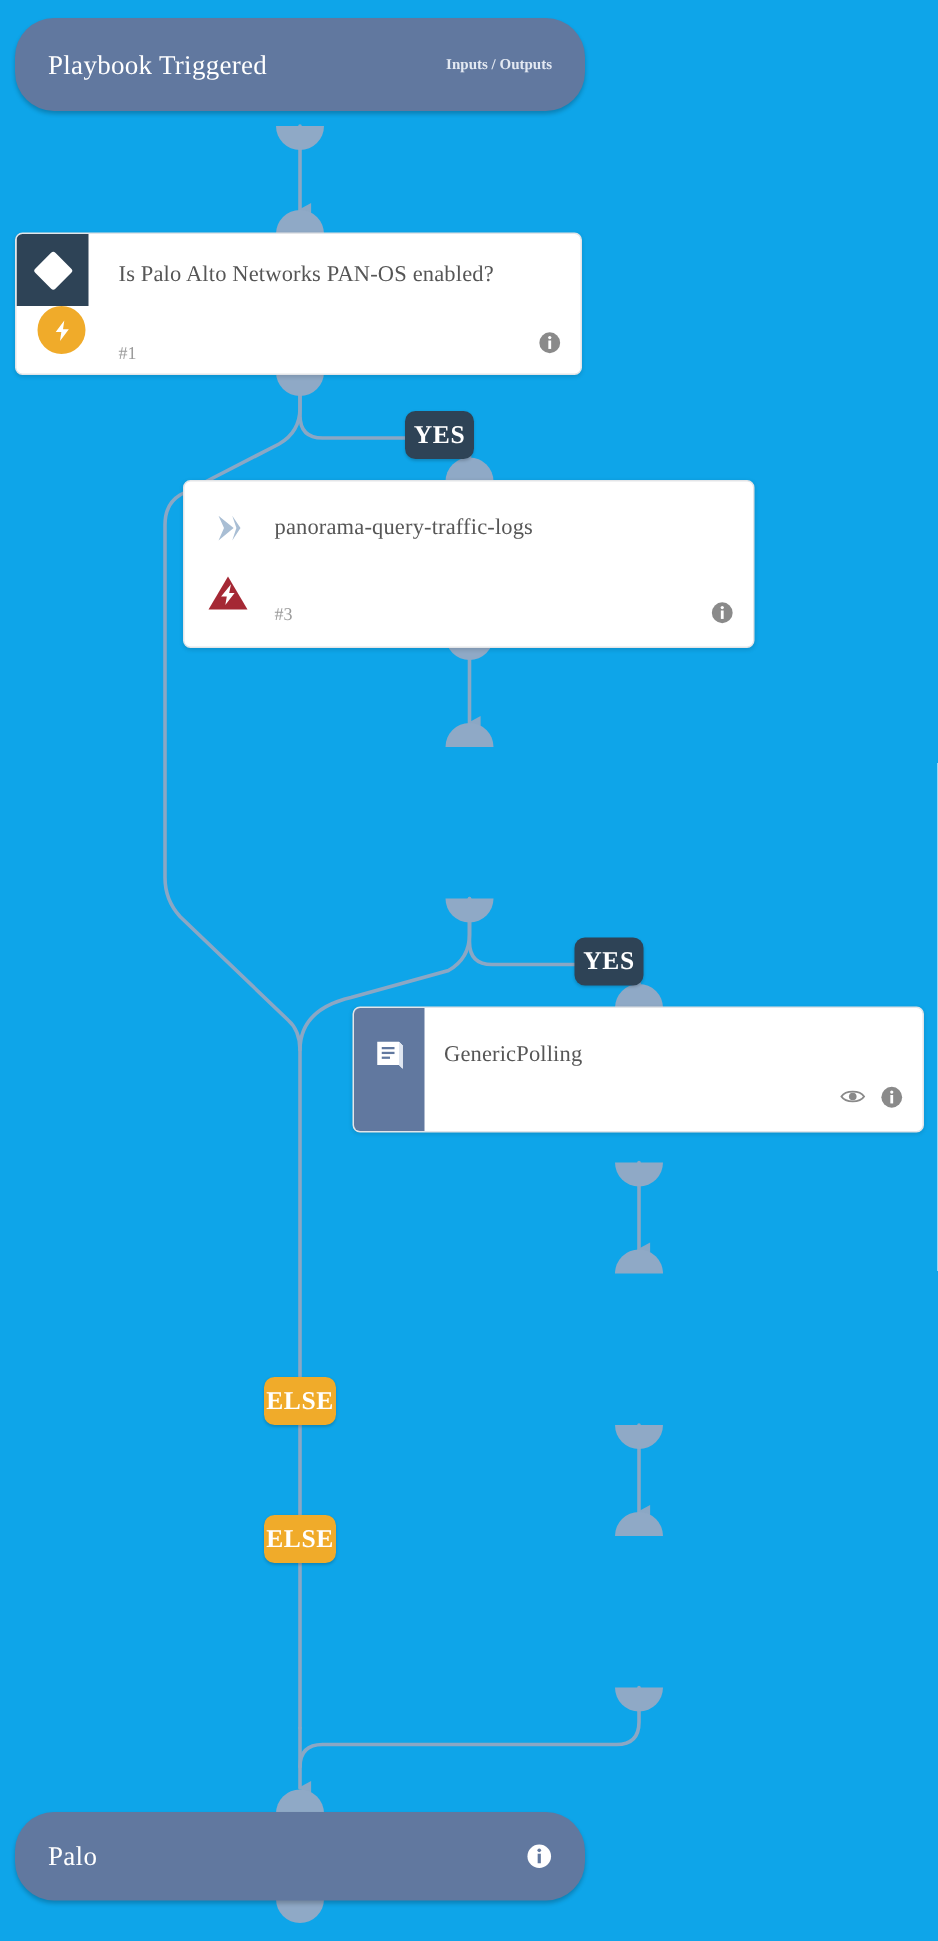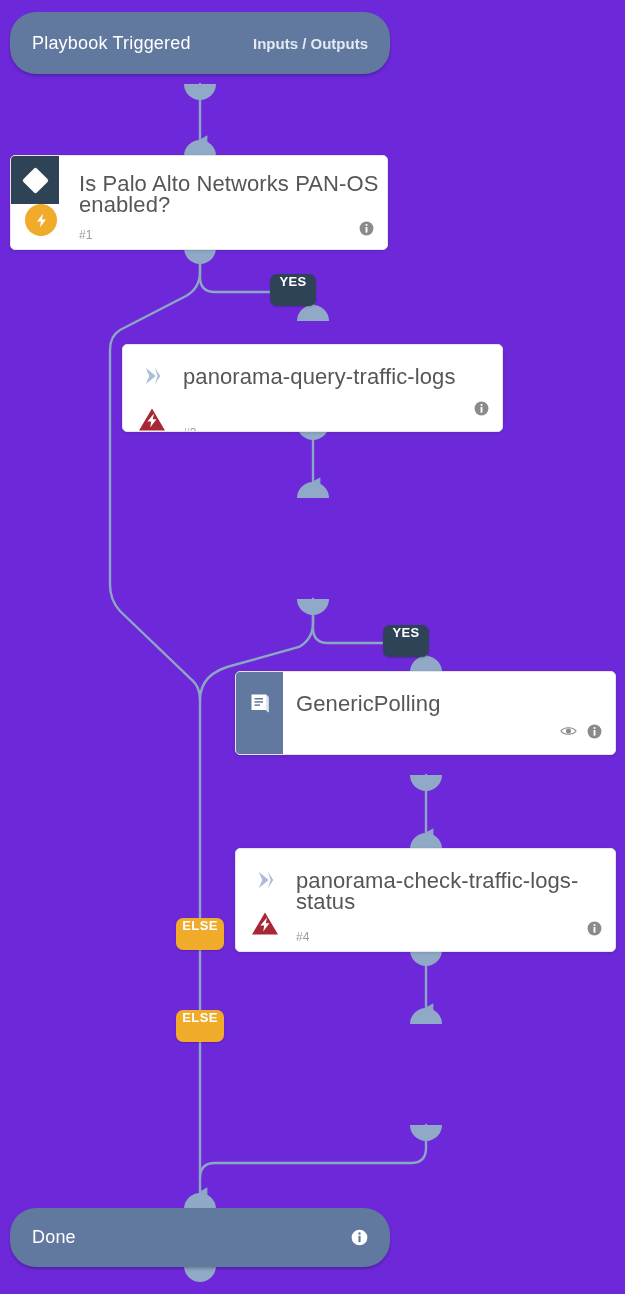--- a/index.html
+++ b/index.html
@@ -5,22 +5,23 @@
   * { box-sizing: border-box; }
   html, body {
     margin: 0; padding: 0;
     background: #ffffff;
     font-family: "Liberation Sans", sans-serif;
   }
   #canvas {
     position: relative;
     width: 625px;
     height: 1294px;
-    background: #6d28d9;
+    background: #0ea5e9;
     overflow: hidden;
+    font-family: Liberation Serif, serif;
   }
   #edges { position: absolute; inset: 0; width: 625px; height: 1294px; }
 
   
   .pill {
     position: absolute;
     background: #61789f;
     border-radius: 26px;
     box-shadow: 0 2px 3px rgba(0,0,0,0.22);
     display: flex;
@@ -29,21 +30,21 @@
   }
   .pill-title {
     color: #ffffff;
     font-size: 18px;
     letter-spacing: .2px;
     white-space: nowrap;
   }
   .pill-sub {
     margin-left: auto;
     color: #e3e9f2;
-    font-size: 15px;
+    font-size: 10px;
     font-weight: bold;
     white-space: nowrap;
   }
 
   
   .card {
     position: absolute;
     background: #ffffff;
     border: 1px solid #e3e5e8;
     border-radius: 5px;
@@ -88,39 +89,39 @@
     width: 22px; height: 22px;
   }
   .warn-tri {
     position: absolute; left: 15px;
     width: 28px; height: 25px;
   }
 
   .card-title {
     position: absolute;
     color: #565656;
-    font-size: 22px;
+    font-size: 15px;
     line-height: 21px;
     letter-spacing: .1px;
     word-break: break-all;
   }
   .card-num {
     position: absolute;
     color: #9b9b9b;
     font-size: 12px;
   }
   .info-ico { position: absolute; width: 15px; height: 15px; }
   .eye-ico  { position: absolute; width: 17px; height: 12px; }
 
   
   .badge {
     position: absolute;
-    display: flex; justify-content: center;
+    display: flex; align-items: center; justify-content: center;
     color: #ffffff;
-    font-size: 13px;
+    font-size: 17px;
     font-weight: bold;
     letter-spacing: .4px;
     border-radius: 7px;
     height: 32px;
     box-shadow: 0 1px 2px rgba(0,0,0,0.18);
   }
   .badge-yes { background: #2e4356; }
   .badge-else { background: #f0ab2a; }
 </style>
 </head>
@@ -199,21 +200,21 @@
         <rect x="7" y="6.4" width="2" height="6" fill="#fff"></rect>
         <circle cx="8" cy="4.3" r="1.15" fill="#fff"></circle>
       </svg>
     </div>
   </div>
 
   <div class="badge badge-yes" style="left:270px; top:274px; width:46px;">
     <span>YES</span>
   </div>
 
-  <div class="card" style="left:122px; top:320px; width:381px; height:88px;margin-top:24px;">
+  <div class="card" style="left:122px; top:320px; width:381px; height:112px;">
     <div class="card-inner">
       <svg class="chev" viewBox="0 0 24 24">
         <path d="M4 3 L15 12 L4 21 L8 12 Z" fill="#a9bed4"></path>
         <path d="M14 3 L20 12 L14 21 L17 12 Z" fill="#a9bed4"></path>
       </svg>
       <svg class="warn-tri" style="top:62px;" viewBox="0 0 28 25">
         <path d="M14 1.4 L27 23.4 H1 Z" fill="#a52834"></path>
         <path d="M16 6.5 L9.4 14.6 H13.2 L12.2 20.4 L18.4 12.3 H14.8 Z" fill="#fff"></path>
       </svg>
       <div class="card-title" style="left:60px; top:21px; width:300px;">panorama-query-traffic-logs</div>
@@ -253,47 +254,28 @@
         <rect x="7" y="6.4" width="2" height="6" fill="#fff"></rect>
         <circle cx="8" cy="4.3" r="1.15" fill="#fff"></circle>
       </svg>
     </div>
   </div>
 
   <div class="badge badge-else" style="left:176px; top:918px; width:48px;">
     <span>ELSE</span>
   </div>
 
-  <div class="card" style="left:235px; top:848px; width:381px; height:104px;">
-    <div class="card-inner">
-      <svg class="chev" viewBox="0 0 24 24">
-        <path d="M4 3 L15 12 L4 21 L8 12 Z" fill="#a9bed4"></path>
-        <path d="M14 3 L20 12 L14 21 L17 12 Z" fill="#a9bed4"></path>
-      </svg>
-      <svg class="warn-tri" style="top:62px;" viewBox="0 0 28 25">
-        <path d="M14 1.4 L27 23.4 H1 Z" fill="#a52834"></path>
-        <path d="M16 6.5 L9.4 14.6 H13.2 L12.2 20.4 L18.4 12.3 H14.8 Z" fill="#fff"></path>
-      </svg>
-      <div class="card-title" style="left:60px; top:21px; width:290px;">panorama-check-traffic-logs-status</div>
-      <div class="card-num" style="left:60px; top:81px;">#4</div>
-      <svg class="info-ico" style="right:13px; bottom:15px;" viewBox="0 0 16 16">
-        <circle cx="8" cy="8" r="7.4" fill="#8a8a8a"></circle>
-        <rect x="7" y="6.4" width="2" height="6" fill="#fff"></rect>
-        <circle cx="8" cy="4.3" r="1.15" fill="#fff"></circle>
-      </svg>
-    </div>
-  </div>
 
   <div class="badge badge-else" style="left:176px; top:1010px; width:48px;">
     <span>ELSE</span>
   </div>
 
 
   <div class="pill" style="left:10px; top:1208px; width:380px; height:59px;">
-    <span class="pill-title">Done</span>
+    <span class="pill-title">Palo</span>
     <svg style="margin-left:auto; width:17px; height:17px;" viewBox="0 0 16 16">
       <circle cx="8" cy="8" r="7.4" fill="#ffffff"></circle>
       <rect x="7" y="6.4" width="2" height="6" fill="#61789f"></rect>
       <circle cx="8" cy="4.3" r="1.15" fill="#61789f"></circle>
     </svg>
   </div>
 
 </div>
 
 </body></html>

